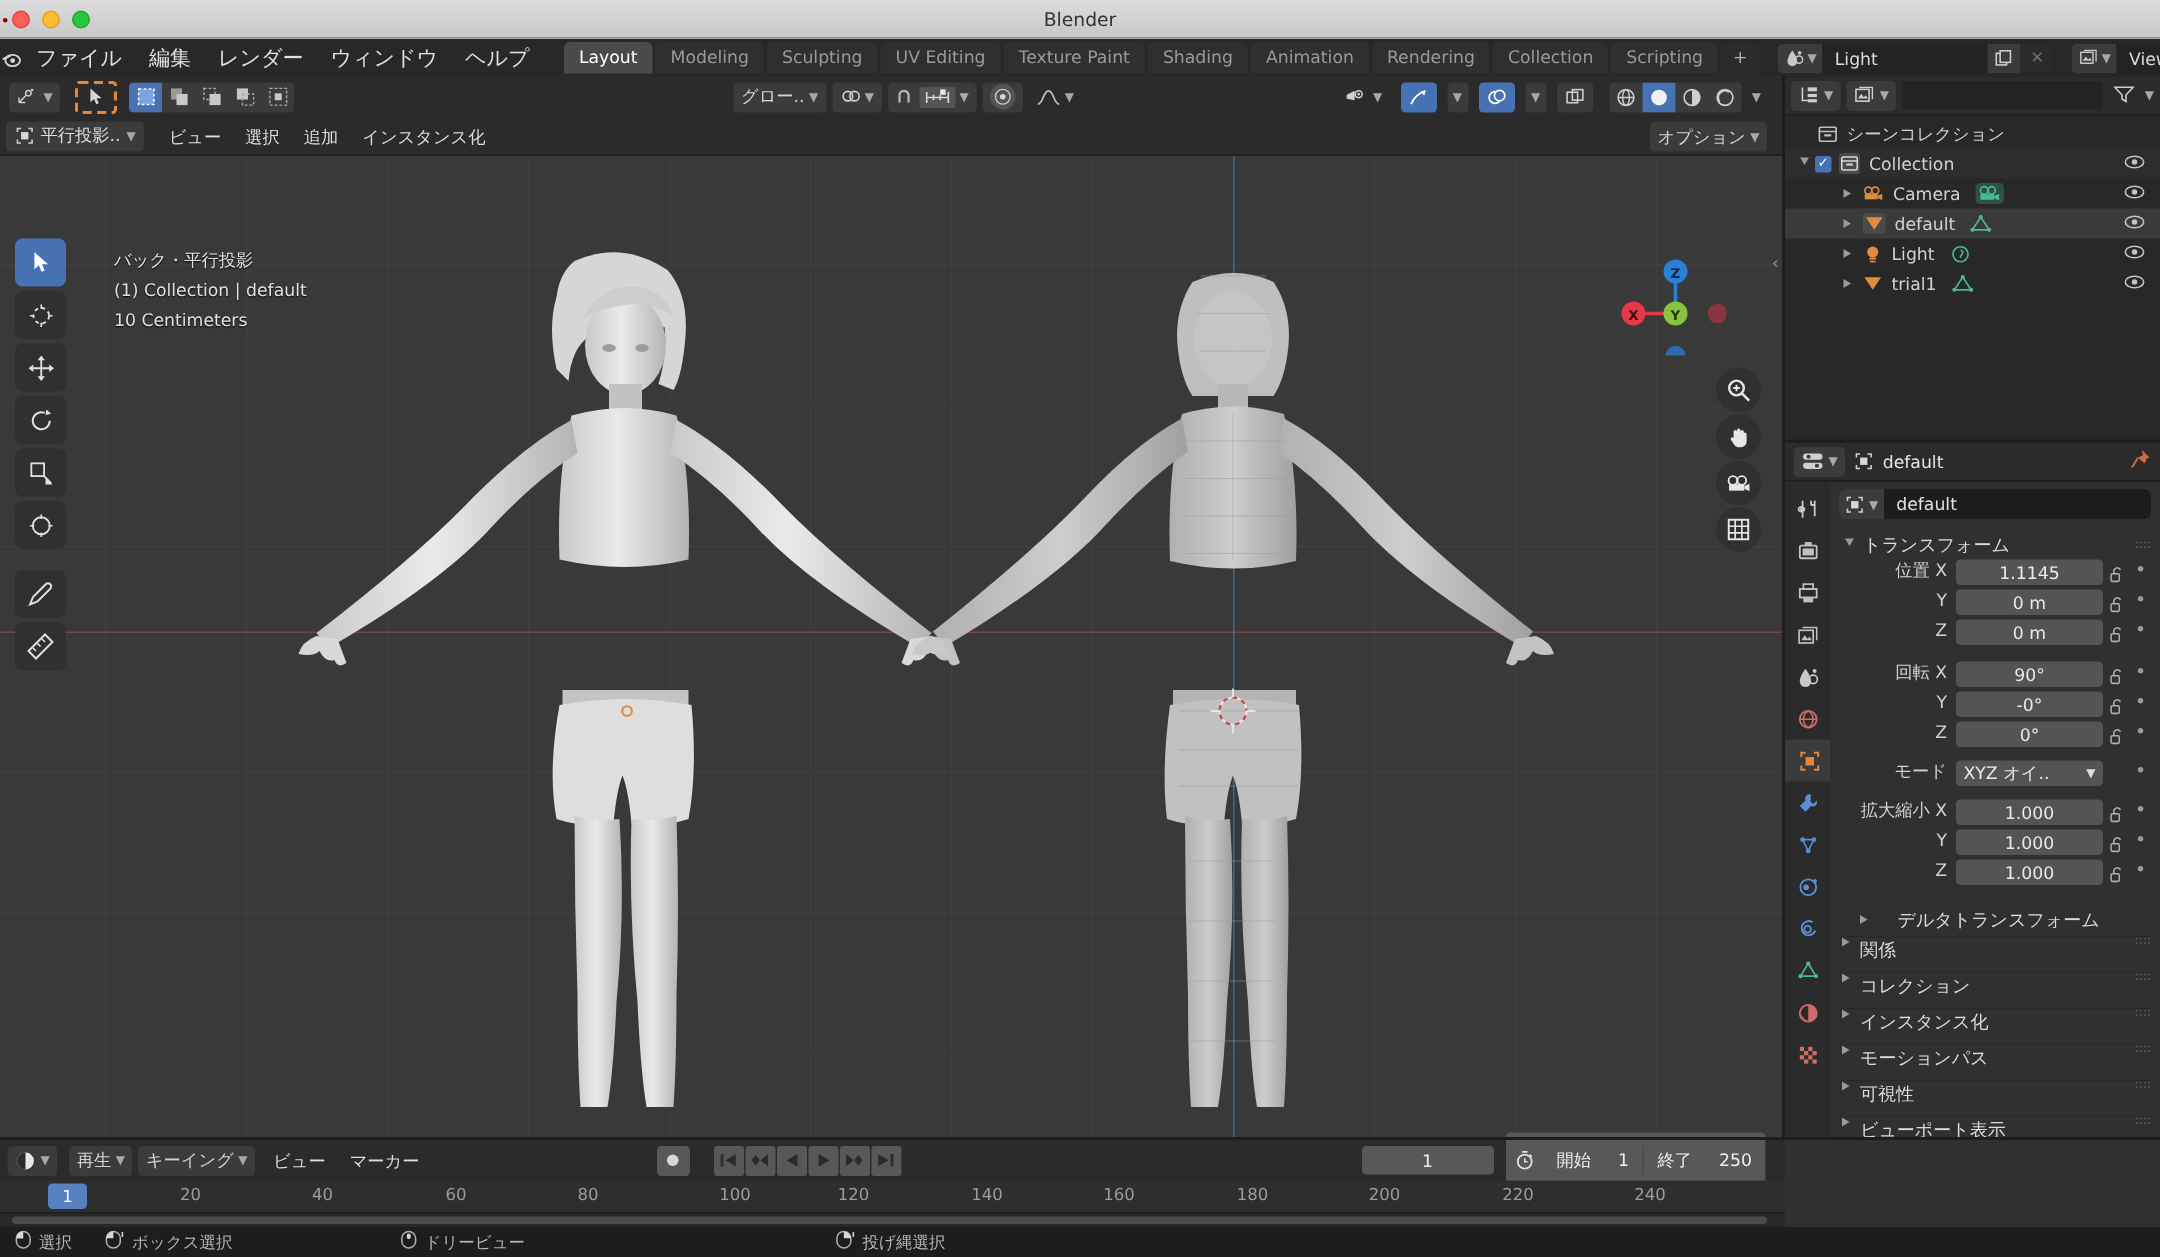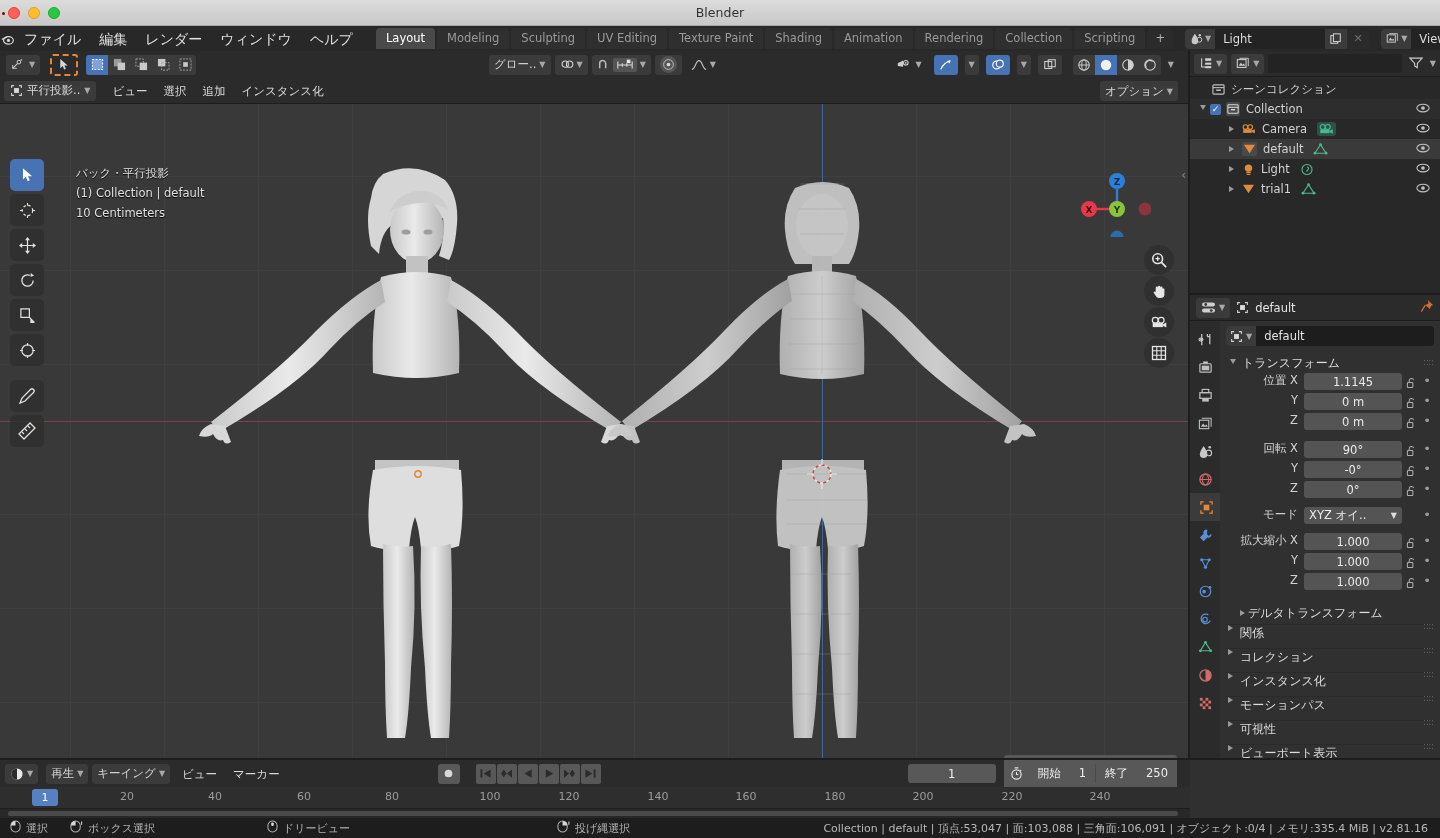--- a/index.html
+++ b/index.html
@@ -179,21 +179,21 @@
     font-size: 11.5px; color:#eaeaea;
   }
   .pfield.drop { justify-content: space-between; padding: 0 5px; background:#545454; }
   .plock { width: 18px; display:flex;align-items:center;justify-content:center; color:#b0b0b0; }
   .pdot { width: 14px; text-align:center; color:#9a9a9a; font-size: 13px; }
   .sec-row {
     display:flex; align-items:flex-start; height: 24px; gap:7px; font-size:12px;
     color:#dcdcdc; border-top: 1px solid #2a2a2a; padding-left: 2px;
   }
   .sec-row .grip { margin-left:auto; color:#6a6a6a; font-size:8px; line-height:4px; }
-  .sub-row { display:flex; align-items:center; height: 22px; gap:3px; font-size:12px; color:#dcdcdc; padding-left: 14px; }
+  .sub-row { display:flex; align-items:center; height: 22px; gap:20px; font-size:12px; color:#dcdcdc; padding-left: 14px; }
 
   
   .timeline {
     position: absolute; top: 760px; left: 0; width: 1190px; height: 58px;
     background: #282828;
   }
   .tl-header {
     height: 27px; background: #2b2b2b; display:flex; align-items:center; padding: 0 5px;
   }
   .tl-playbtns { display:flex; margin-left: 6px; }
@@ -1309,20 +1309,19 @@
     <div class="sb-item" style="margin-left:185px;">
       <span>
         <svg width="13" height="13" viewBox="0 0 14 14">
             <rect x="1" y="1" width="10" height="12" rx="5" fill="none" stroke="#b0b0b0" stroke-width="1.1"></rect>
             <path d="M11 6 a5 5 0 0 0 -5 -5 v5 Z" fill="#d8d8d8"></path>
             <path d="M12.8 1.5 v3.5" stroke="#d8d8d8" stroke-width="1.1"></path>
           </svg>
       </span>
       <span>投げ縄選択</span>
     </div>
-    <div class="sb-right">Collection | default | 頂点:53,047 | 面:103,088 | 三角面:106,091 | オブジェクト:0/4 | メモリ:335.4 MiB | v2.81.16</div>
   </div>
 
   <div class="seam" style="top:51px;left:1188px;width:2px;height:709px;"></div>
   <div class="seam" style="top:293px;left:1190px;width:250px;height:2px;"></div>
   <div class="seam" style="top:758px;left:0;width:1440px;height:2px;"></div>
 
 </div>
 
 </body></html>

